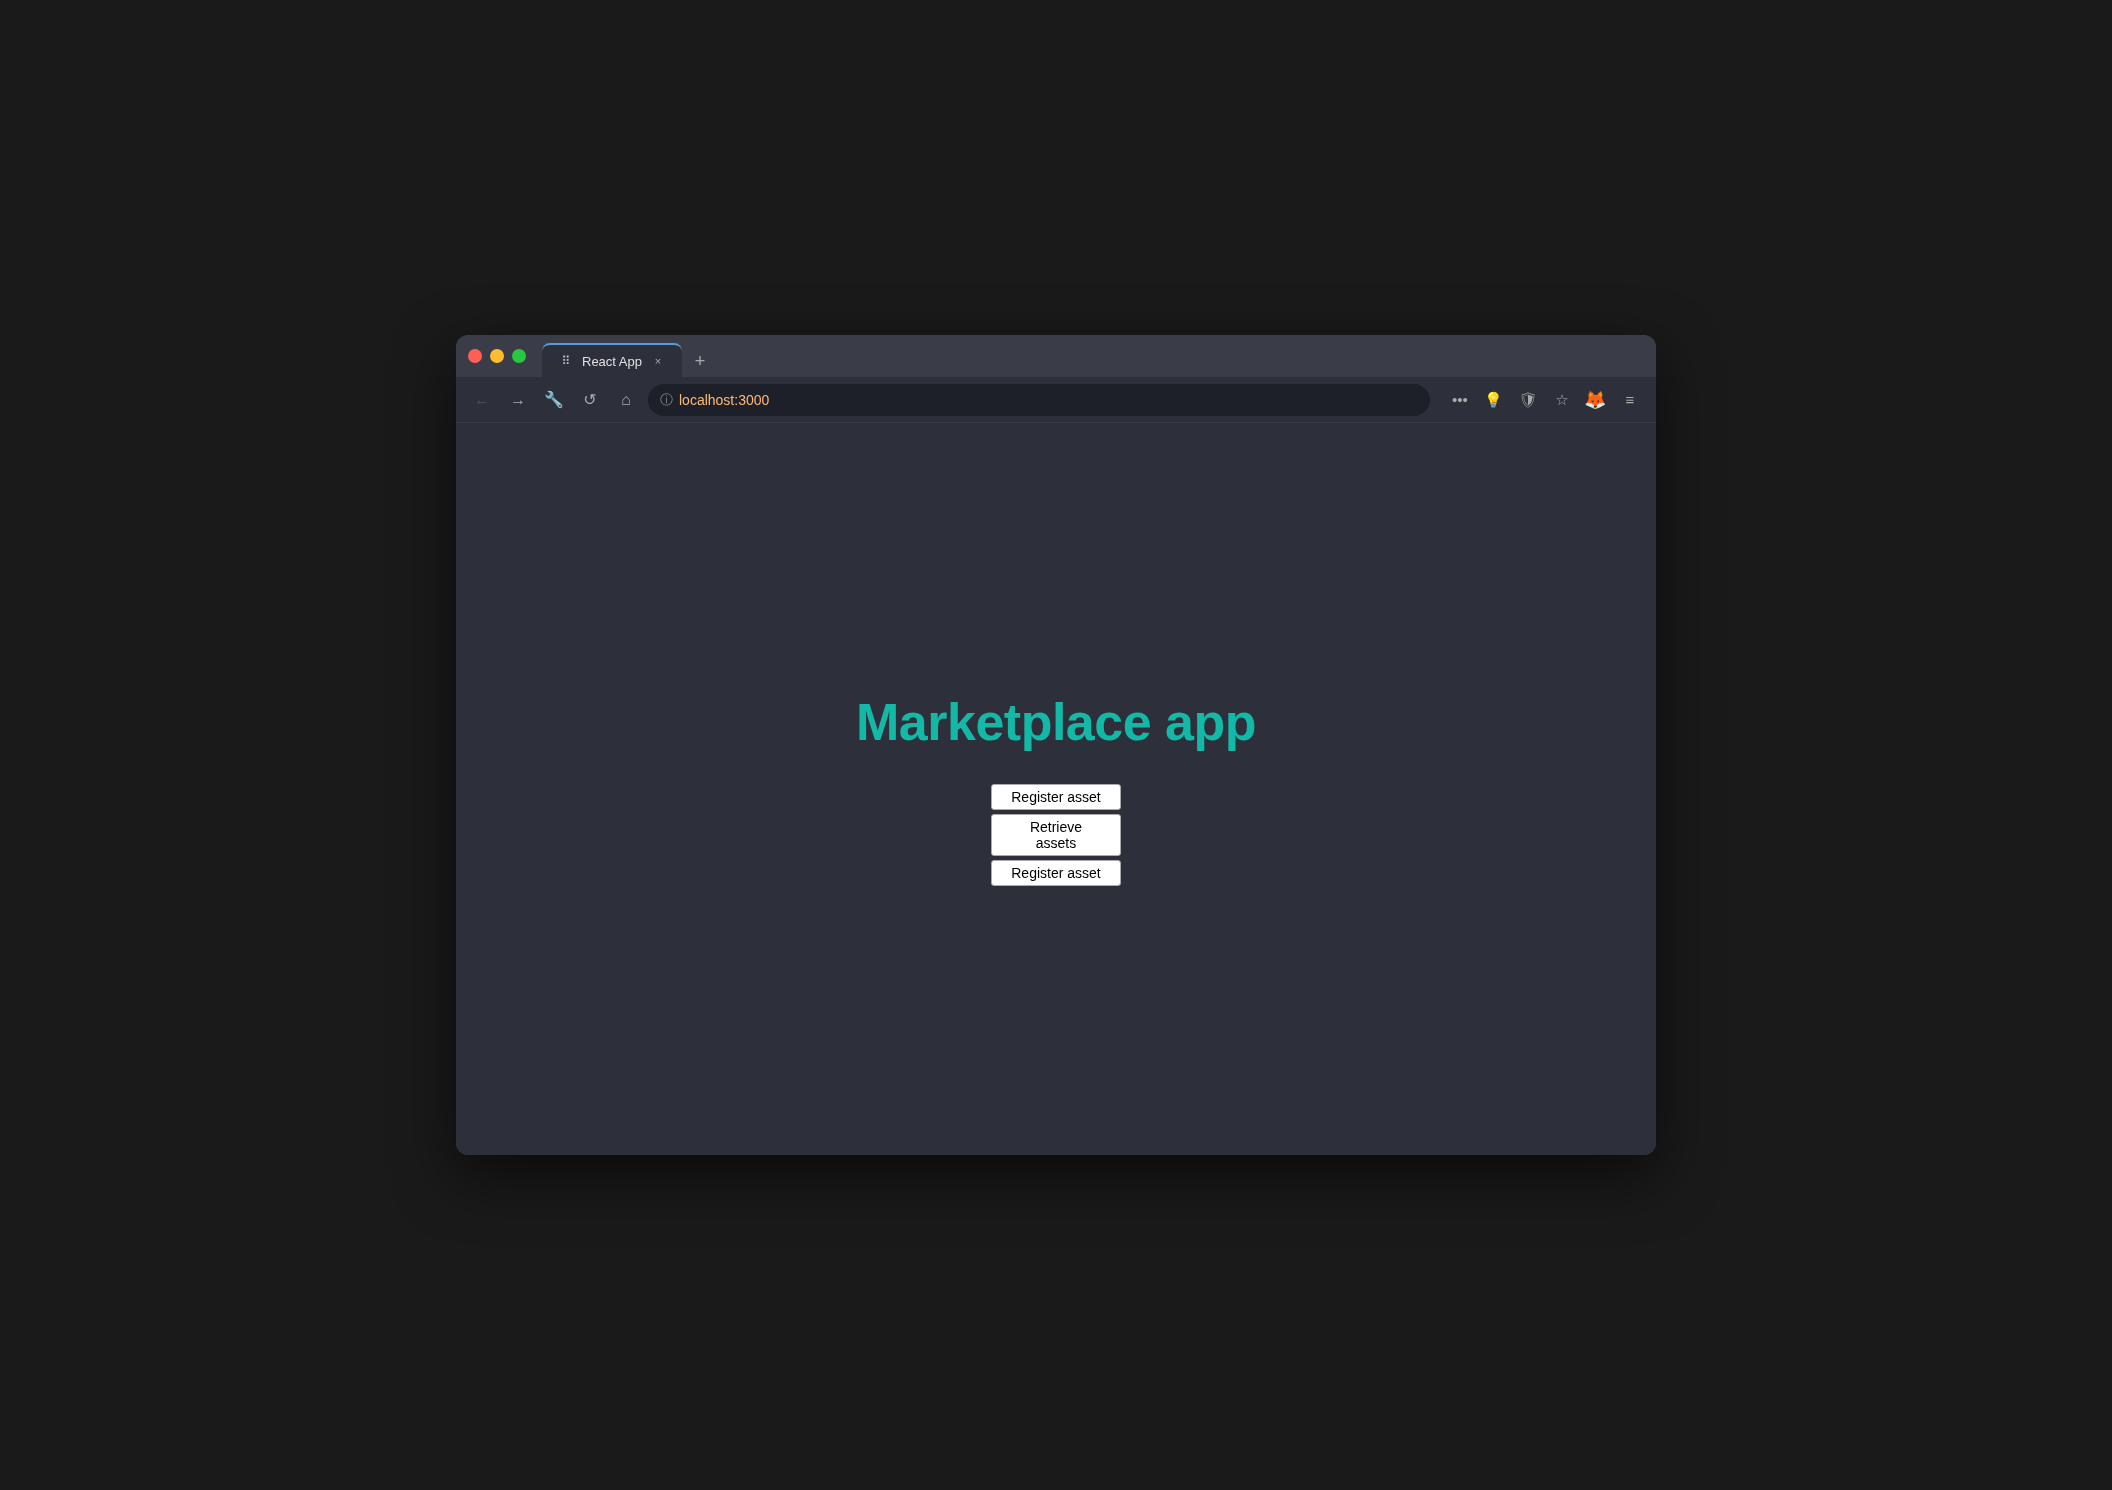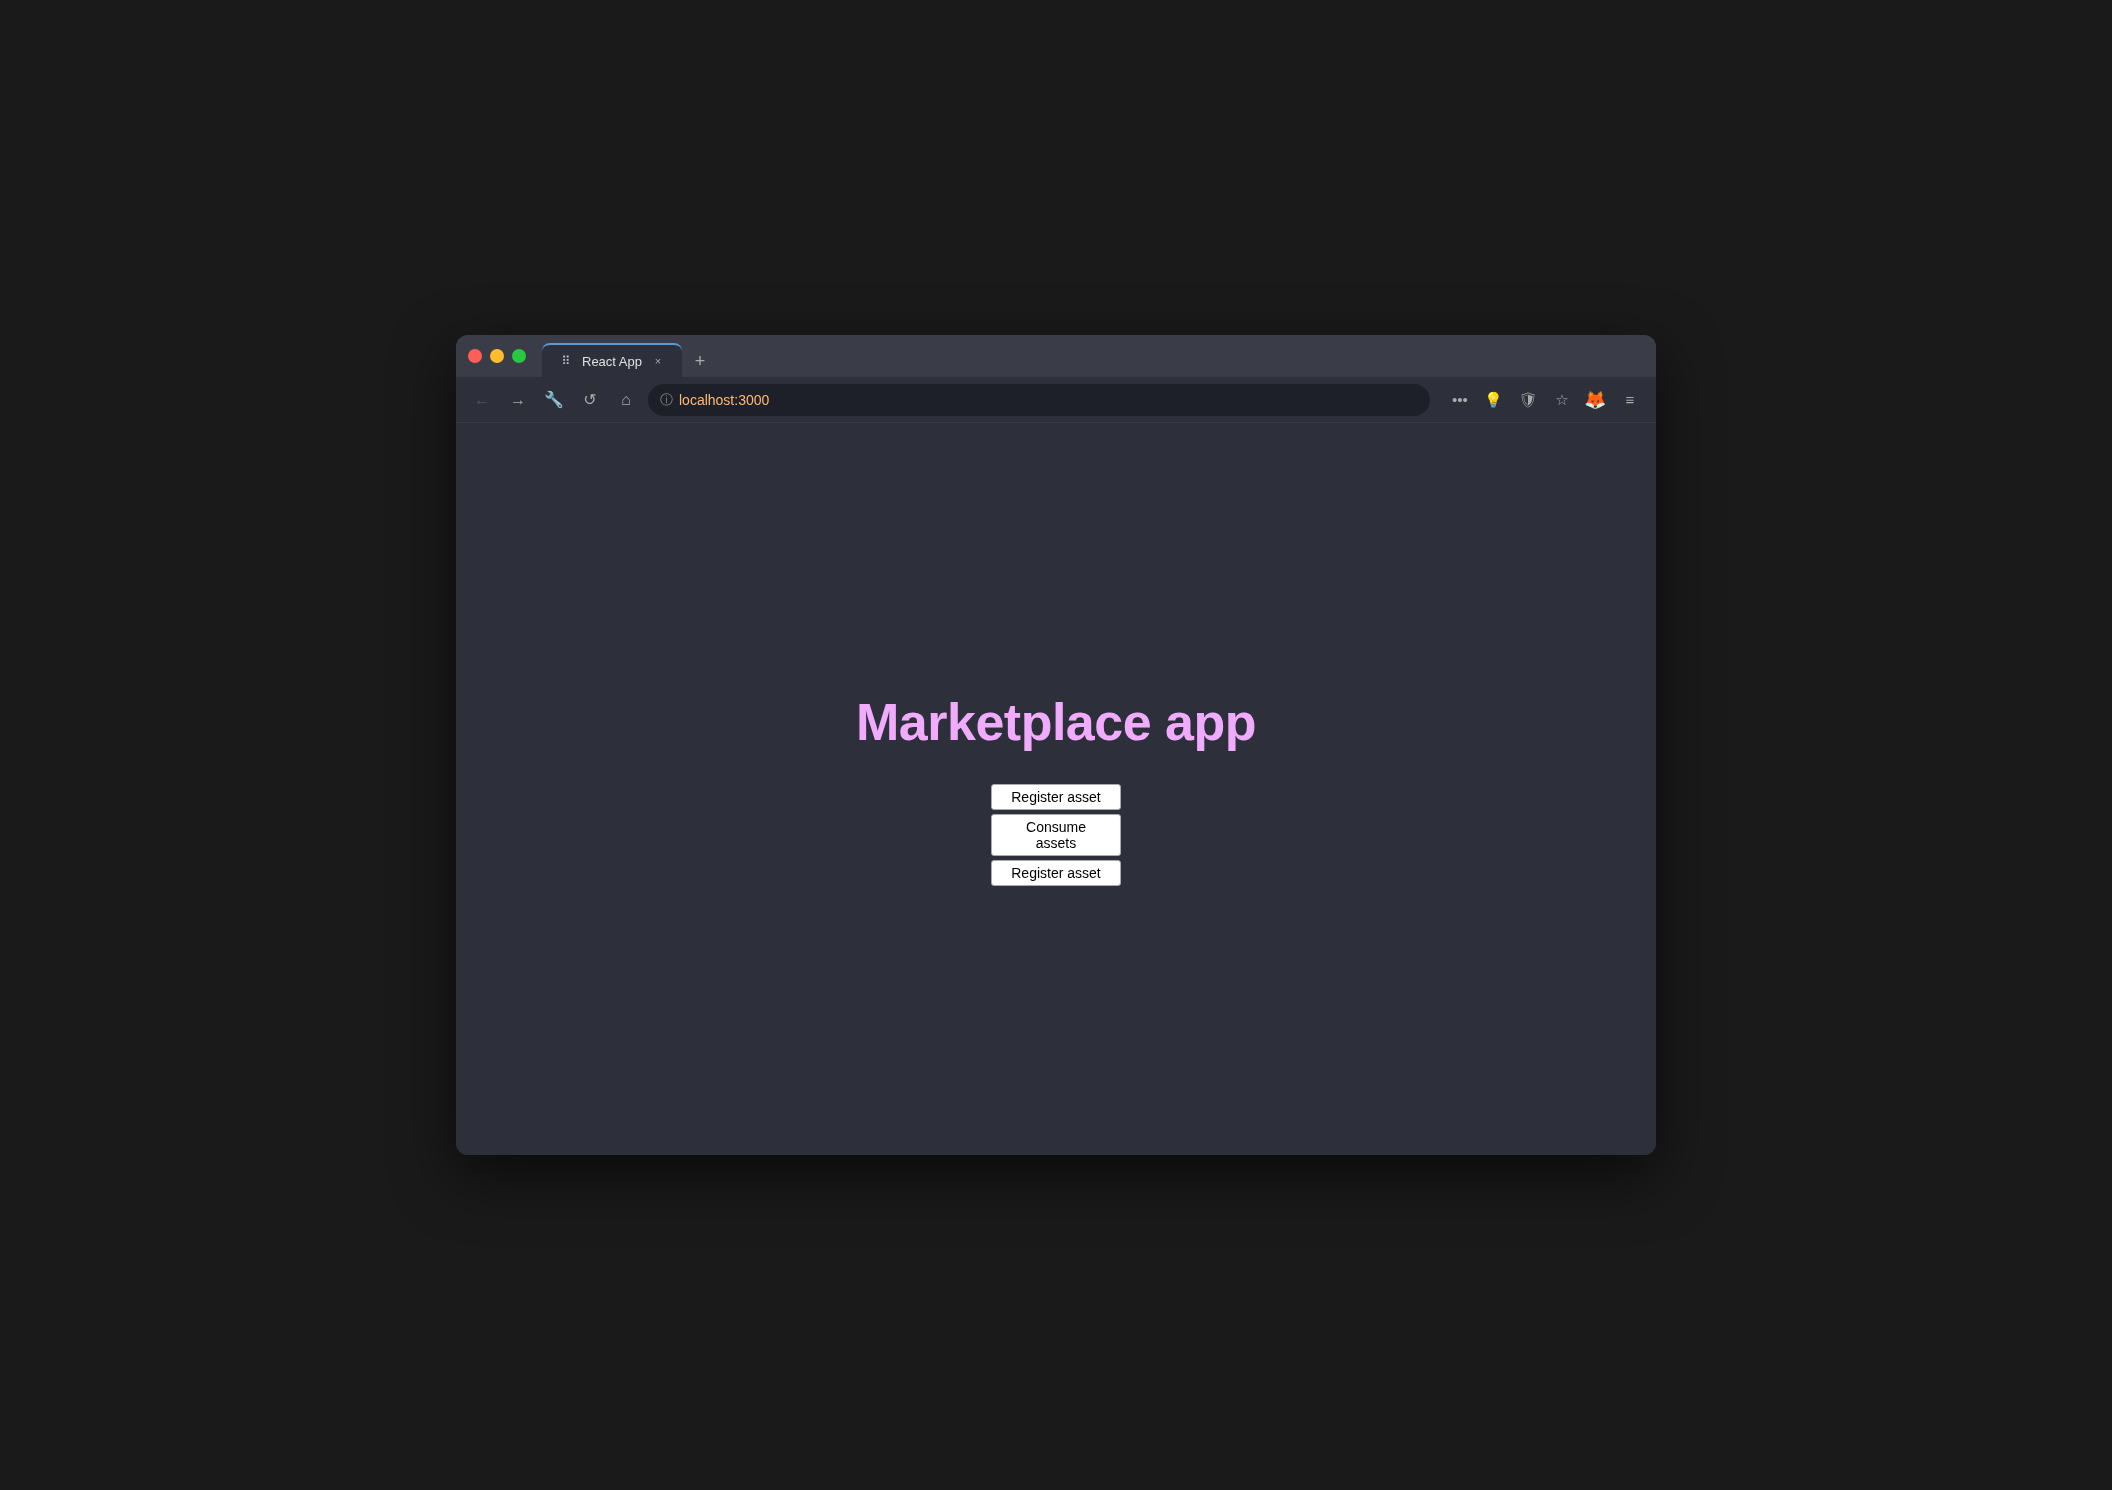--- a/index.html
+++ b/index.html
@@ -188,21 +188,21 @@
       flex: 1;
       background: #2d2f3a;
       display: flex;
       flex-direction: column;
       align-items: center;
       justify-content: center;
       gap: 0;
     }
 
     .app-title {
-      color: #f0abfc;
+      color: #14b8a6;
       font-size: 52px;
       font-weight: 800;
       margin-bottom: 32px;
       letter-spacing: -0.5px;
     }
 
     .buttons-container {
       display: flex;
       flex-direction: column;
       align-items: center;
@@ -264,18 +264,18 @@
       <div class="nav-right-btn fox">🦊</div>
       <div class="nav-right-btn">≡</div>
     </div>
   </div>
 
   <div class="page-content">
     <h1 class="app-title">Marketplace app</h1>
 
     <div class="buttons-container">
       <button class="action-button">Register asset</button>
-      <button class="action-button">Consume assets</button>
+      <button class="action-button">Retrieve assets</button>
       <button class="action-button">Register asset</button>
     </div>
   </div>
 
 </div>
 
 </body></html>

